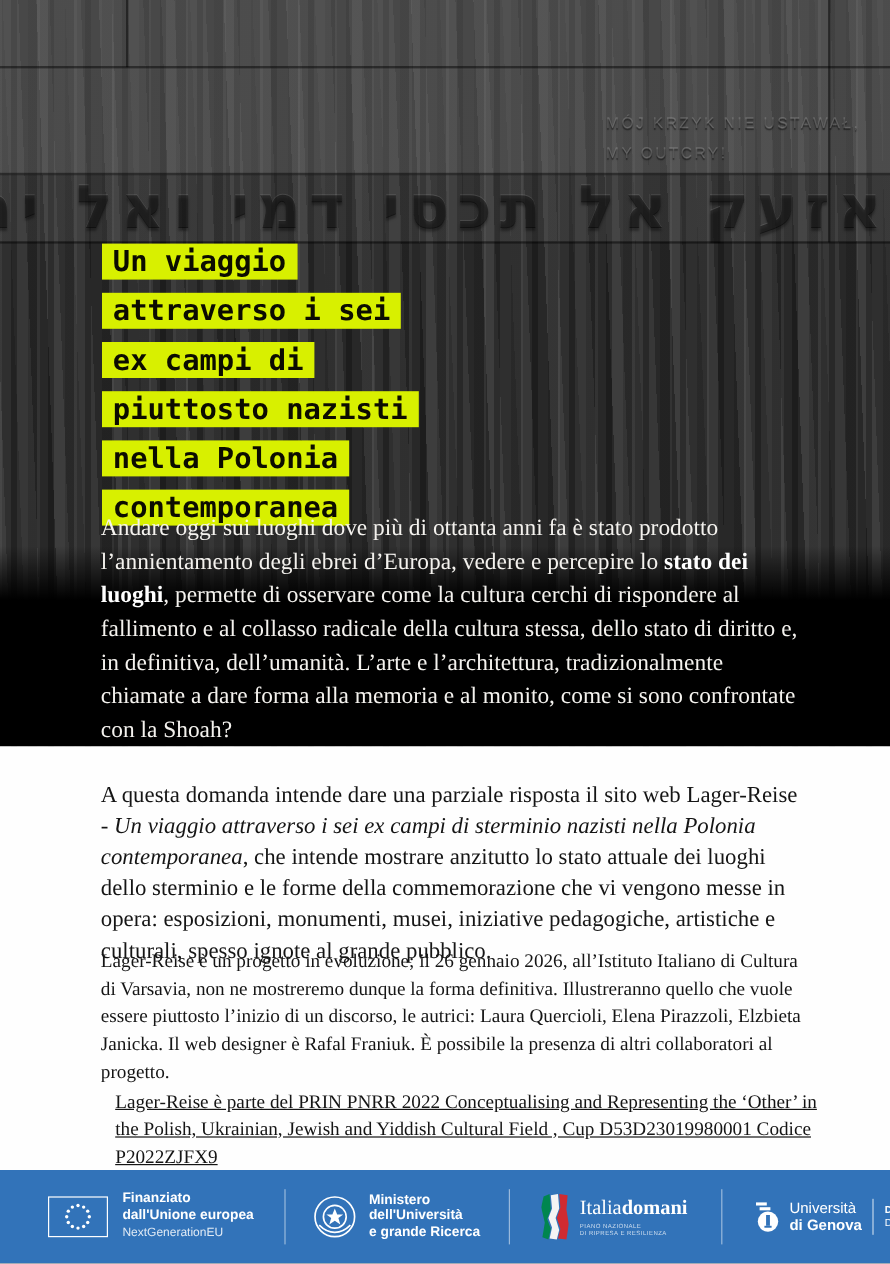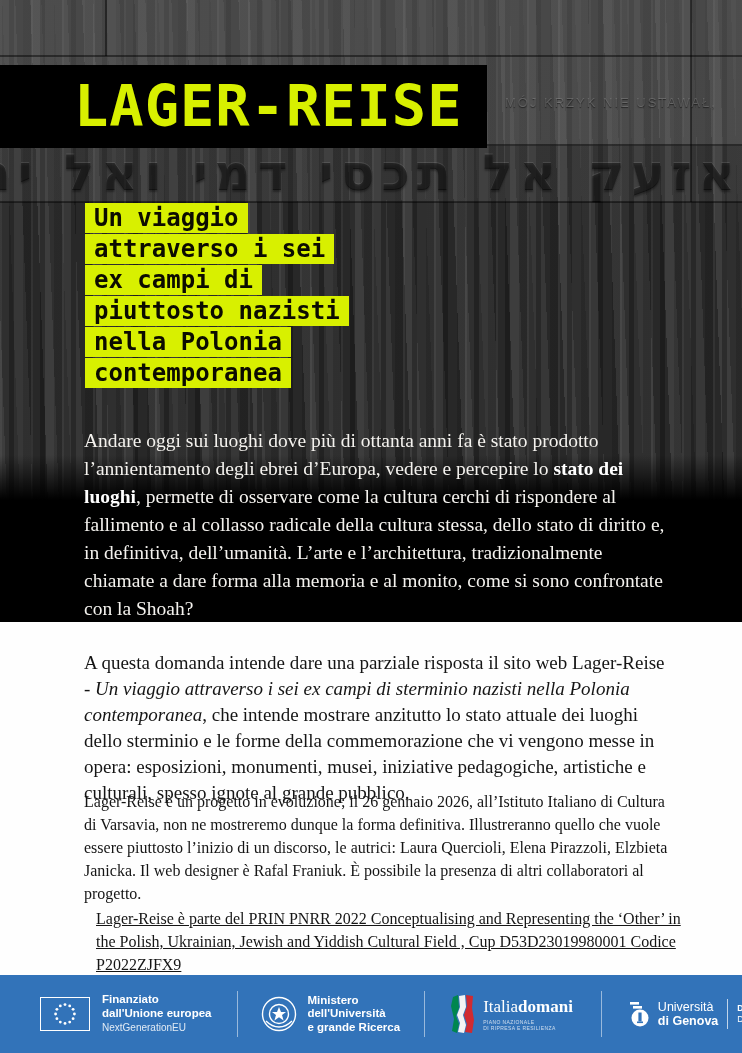--- a/index.html
+++ b/index.html
@@ -47,21 +47,21 @@
     position:absolute;left:0;top:65px;width:487px;height:83px;
     background:#000;
   }
   .title-band h1{
     margin:0 0 0 74px;
     font-family:"DejaVu Sans Mono",monospace;font-weight:700;
     font-size:57px;line-height:83px;letter-spacing:1px;
     color:#d8f000;
   }
   .subtitle{position:absolute;left:85px;top:203px;}
-  .sub-line{height:31px;}
+  .sub-line{height:41px;}
   .sub-line .hl{
     display:inline-block;
     background:#d8f000;color:#0c0c00;
     font-family:"DejaVu Sans Mono",monospace;font-weight:700;
     font-size:24px;line-height:26px;
     padding:2px 9px 2px 9px;
   }
   .intro{
     position:absolute;left:84px;top:427px;width:586px;
     margin:0;
@@ -126,27 +126,25 @@
 
   <section class="hero">
     <div class="seam h" style="top:55px;"></div>
     <div class="seam h" style="top:144px;"></div>
     <div class="seam h" style="top:201px;"></div>
     <div class="seam v" style="left:690px;top:0;height:202px;"></div>
     <div class="seam v" style="left:105px;top:0;height:56px;"></div>
 
     <div class="engraved">
       <div>MÓJ KRZYK NIE USTAWAŁ,</div>
+      <div>MY OUTCRY!</div>
     </div>
 
     <div class="hebrew-row">אזעק אל תכסי דמי ואל יהי מקום לזעקתי</div>
 
-    <div class="title-band">
-      <h1>LAGER-REISE</h1>
-    </div>
 
     <div class="subtitle">
       <div class="sub-line"><span class="hl">Un viaggio</span></div>
       <div class="sub-line"><span class="hl">attraverso i sei</span></div>
       <div class="sub-line"><span class="hl">ex campi di</span></div>
       <div class="sub-line"><span class="hl">piuttosto nazisti</span></div>
       <div class="sub-line"><span class="hl">nella Polonia</span></div>
       <div class="sub-line"><span class="hl">contemporanea</span></div>
     </div>
 

